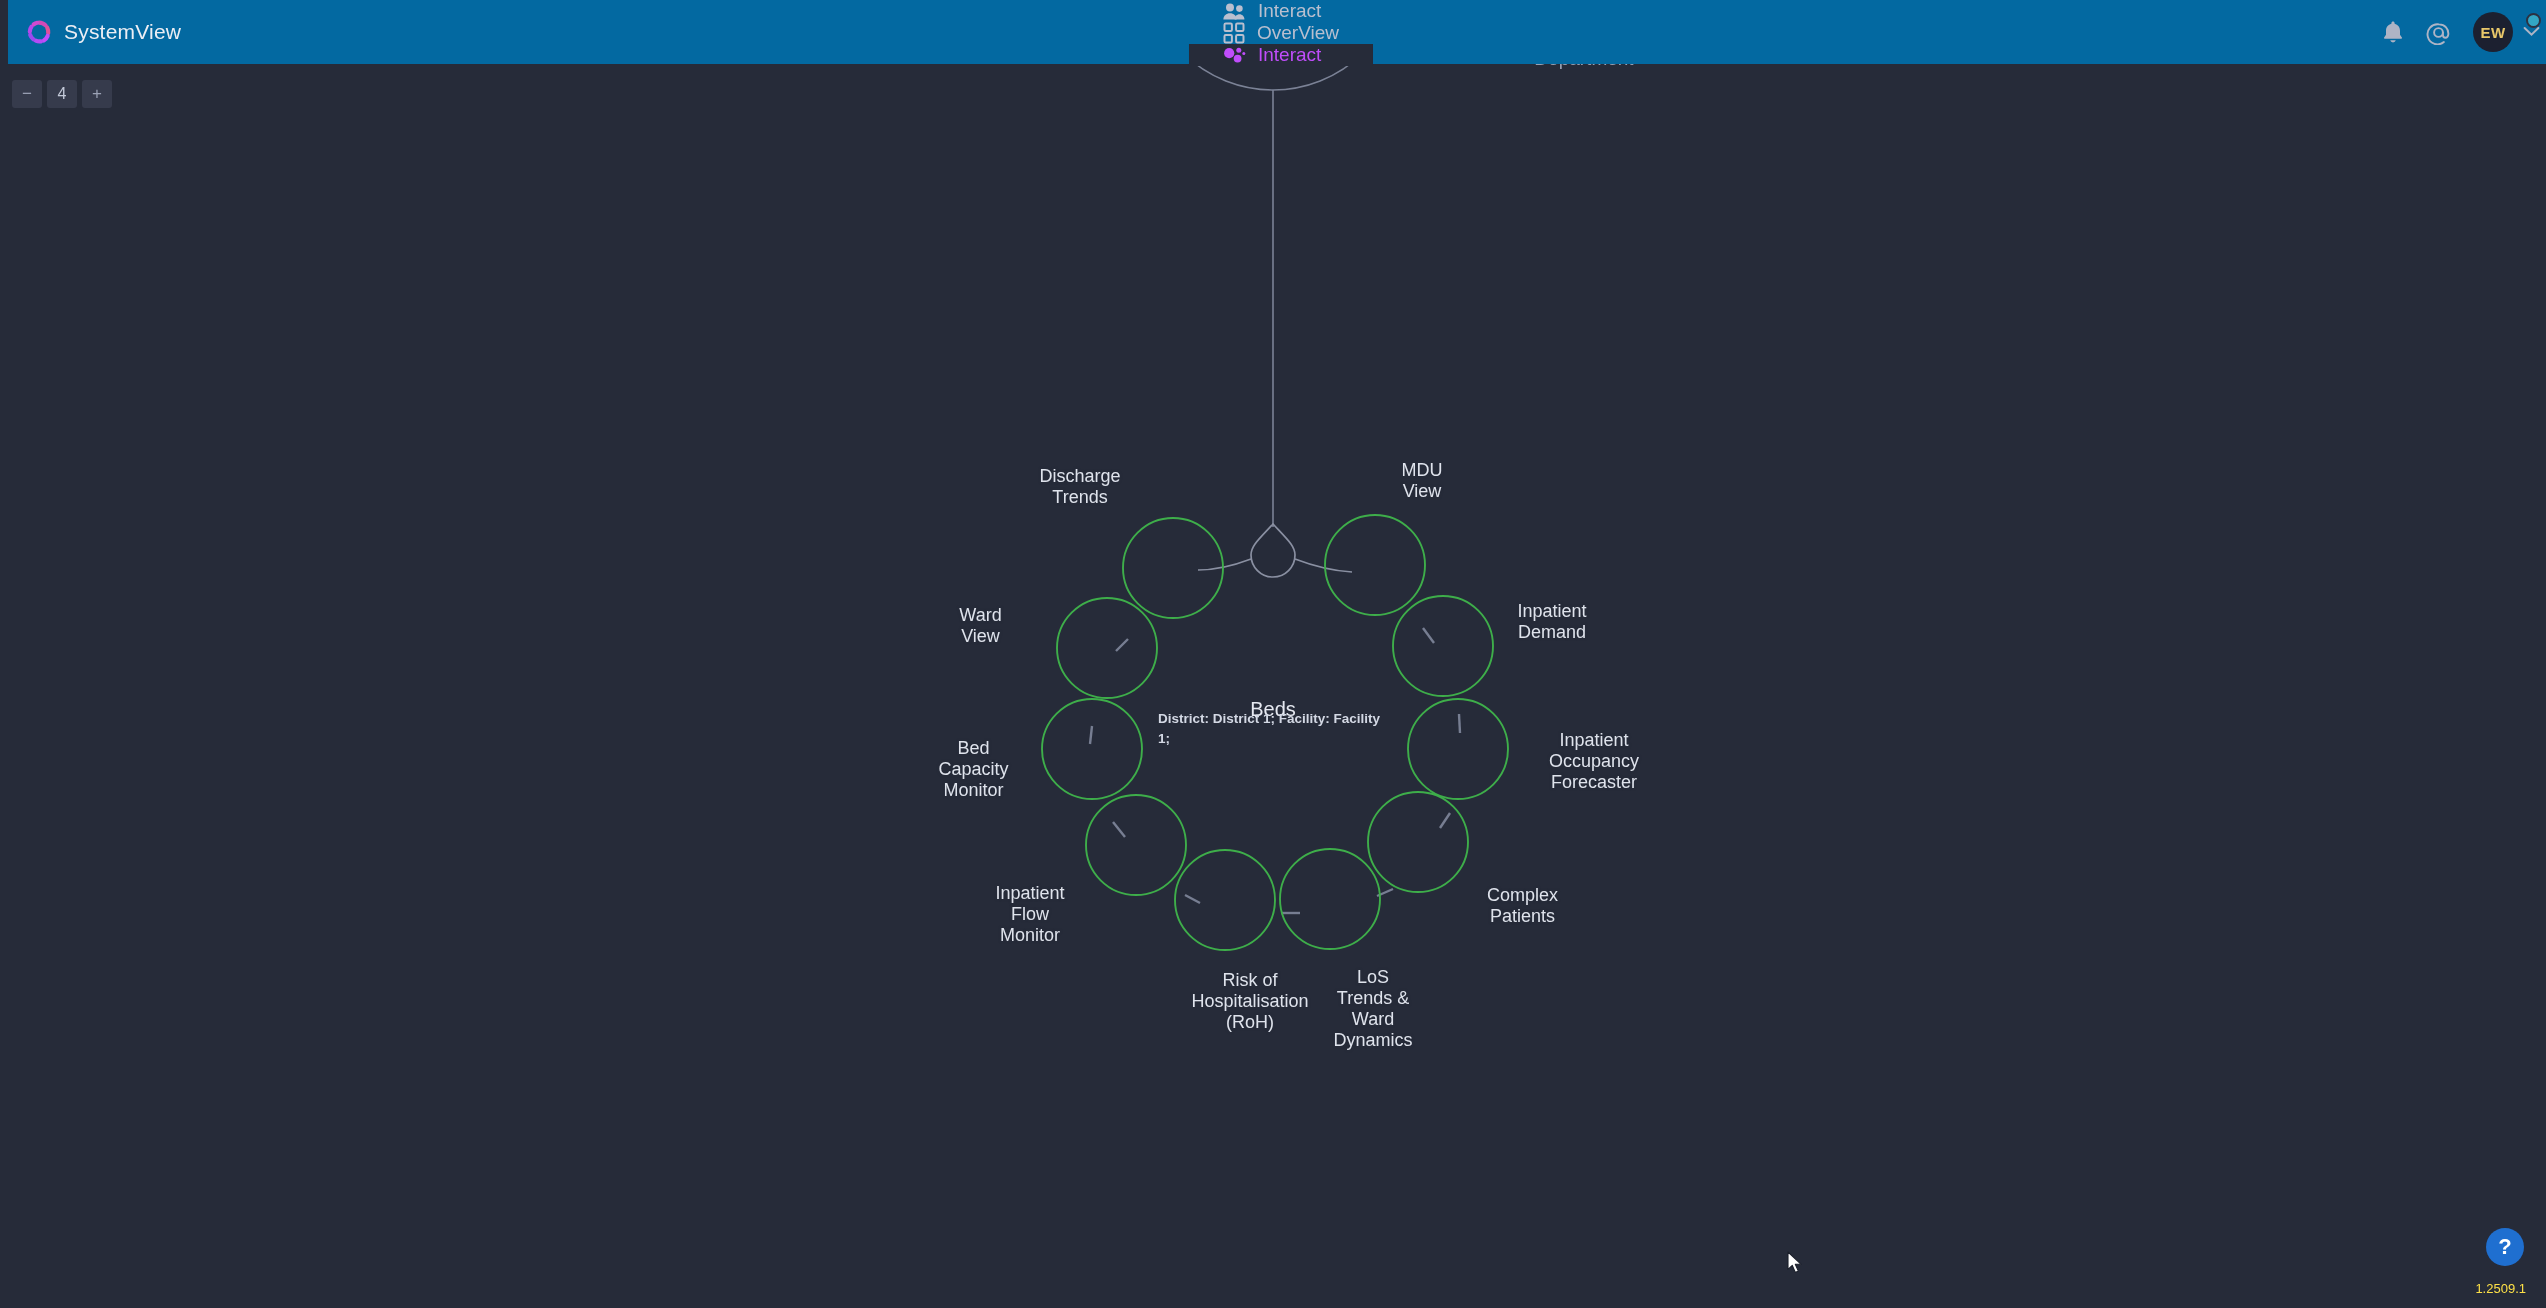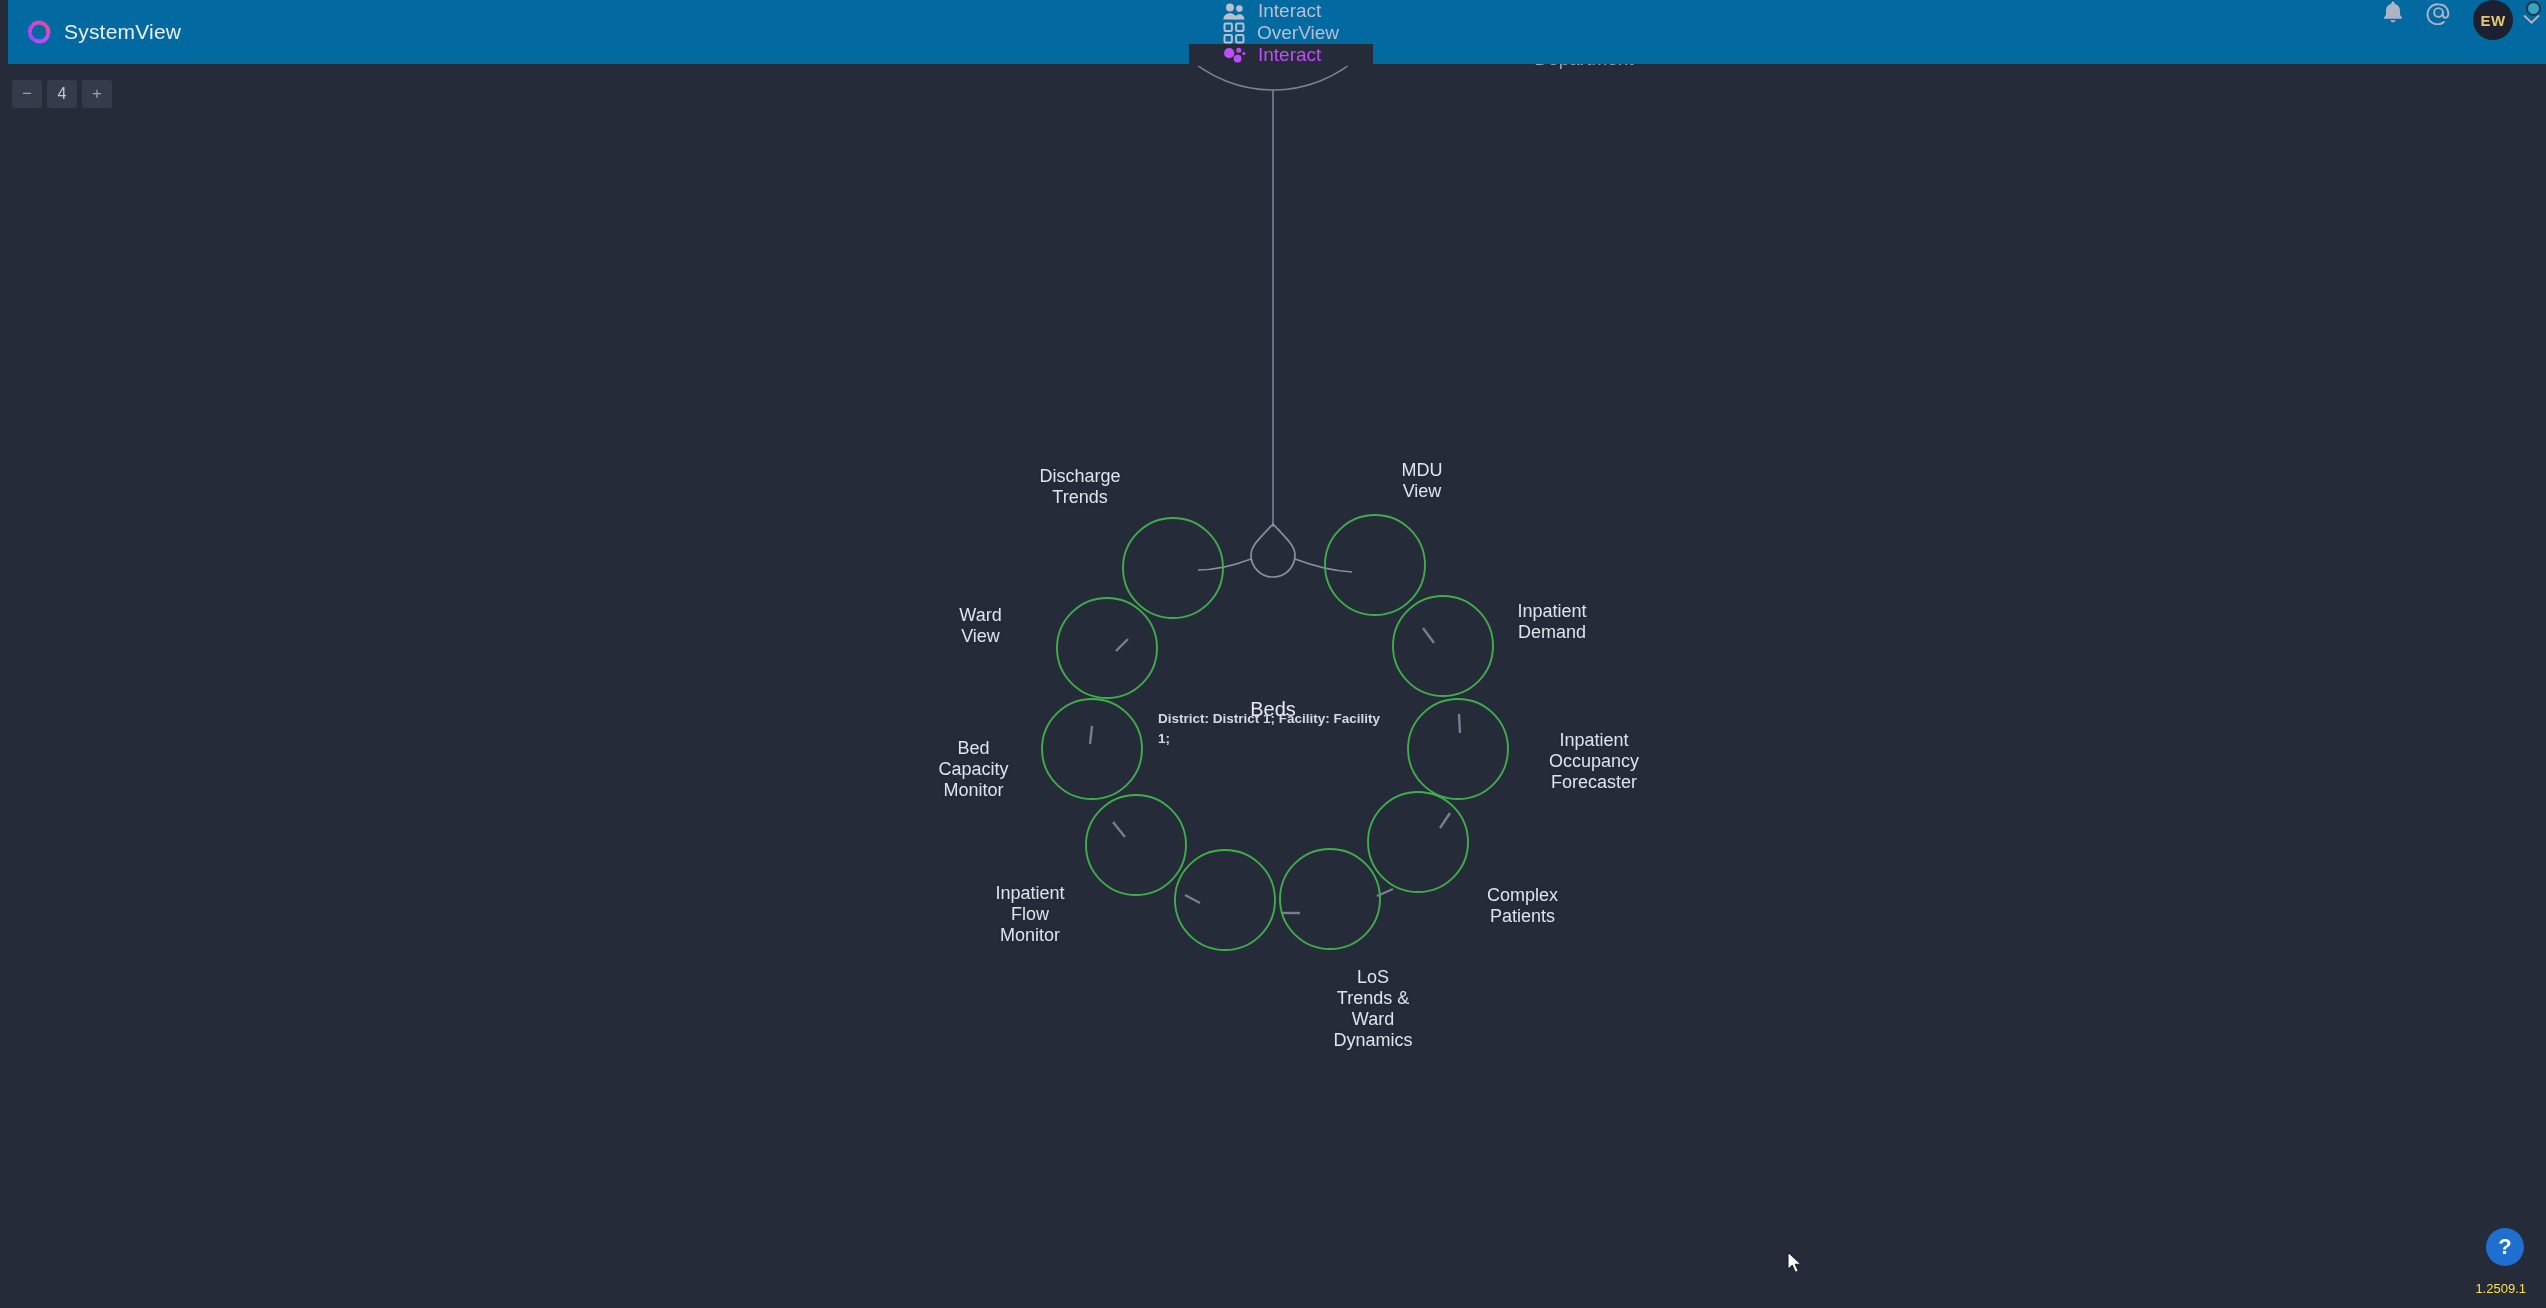--- a/index.html
+++ b/index.html
@@ -34,21 +34,21 @@
   .navtab {
     display: flex; align-items: center; gap: 12px;
     padding: 0 34px; height: 64px; cursor: pointer;
     color: #b9bfcf; font-size: 19px; white-space: nowrap;
   }
   .navtab.active { color: #c04dfb; background: #262b39; }
   .navtab .tab-ico { display: flex; align-items: center; }
 
   .header-right {
     position: absolute; right: 14px; top: 0; height: 64px;
-    display: flex; align-items: flex-start; gap: 22px;
+    display: flex; align-items: center; gap: 22px;
   }
   .hdr-icon { cursor: pointer; display: flex; align-items: center; }
   .avatar-wrap { position: relative; display: flex; align-items: center; cursor: pointer; }
   .avatar {
     width: 40px; height: 40px; border-radius: 50%;
     background: #1c2030; color: #e8c76a;
     display: flex; align-items: center; justify-content: center;
     font-size: 15px; font-weight: 700; letter-spacing: .5px;
   }
   .avatar-badge {
@@ -265,20 +265,23 @@
 Forecaster</div>
 
     <div class="node-label" style="left:1445px; top:885px; width:155px;">Complex
 Patients</div>
 
     <div class="node-label" style="left:1298px; top:967px; width:150px;">LoS
 Trends &amp;
 Ward
 Dynamics</div>
 
+    <div class="node-label" style="left:1140px; top:970px; width:220px;">Risk of
+Hospitalisation
+(RoH)</div>
 
     <div class="node-label" style="left:950px; top:883px; width:160px;">Inpatient
 Flow
 Monitor</div>
 
     <div class="node-label" style="left:896px; top:738px; width:155px;">Bed
 Capacity
 Monitor</div>
 
     <div class="node-label" style="left:908px; top:605px; width:145px;">Ward

